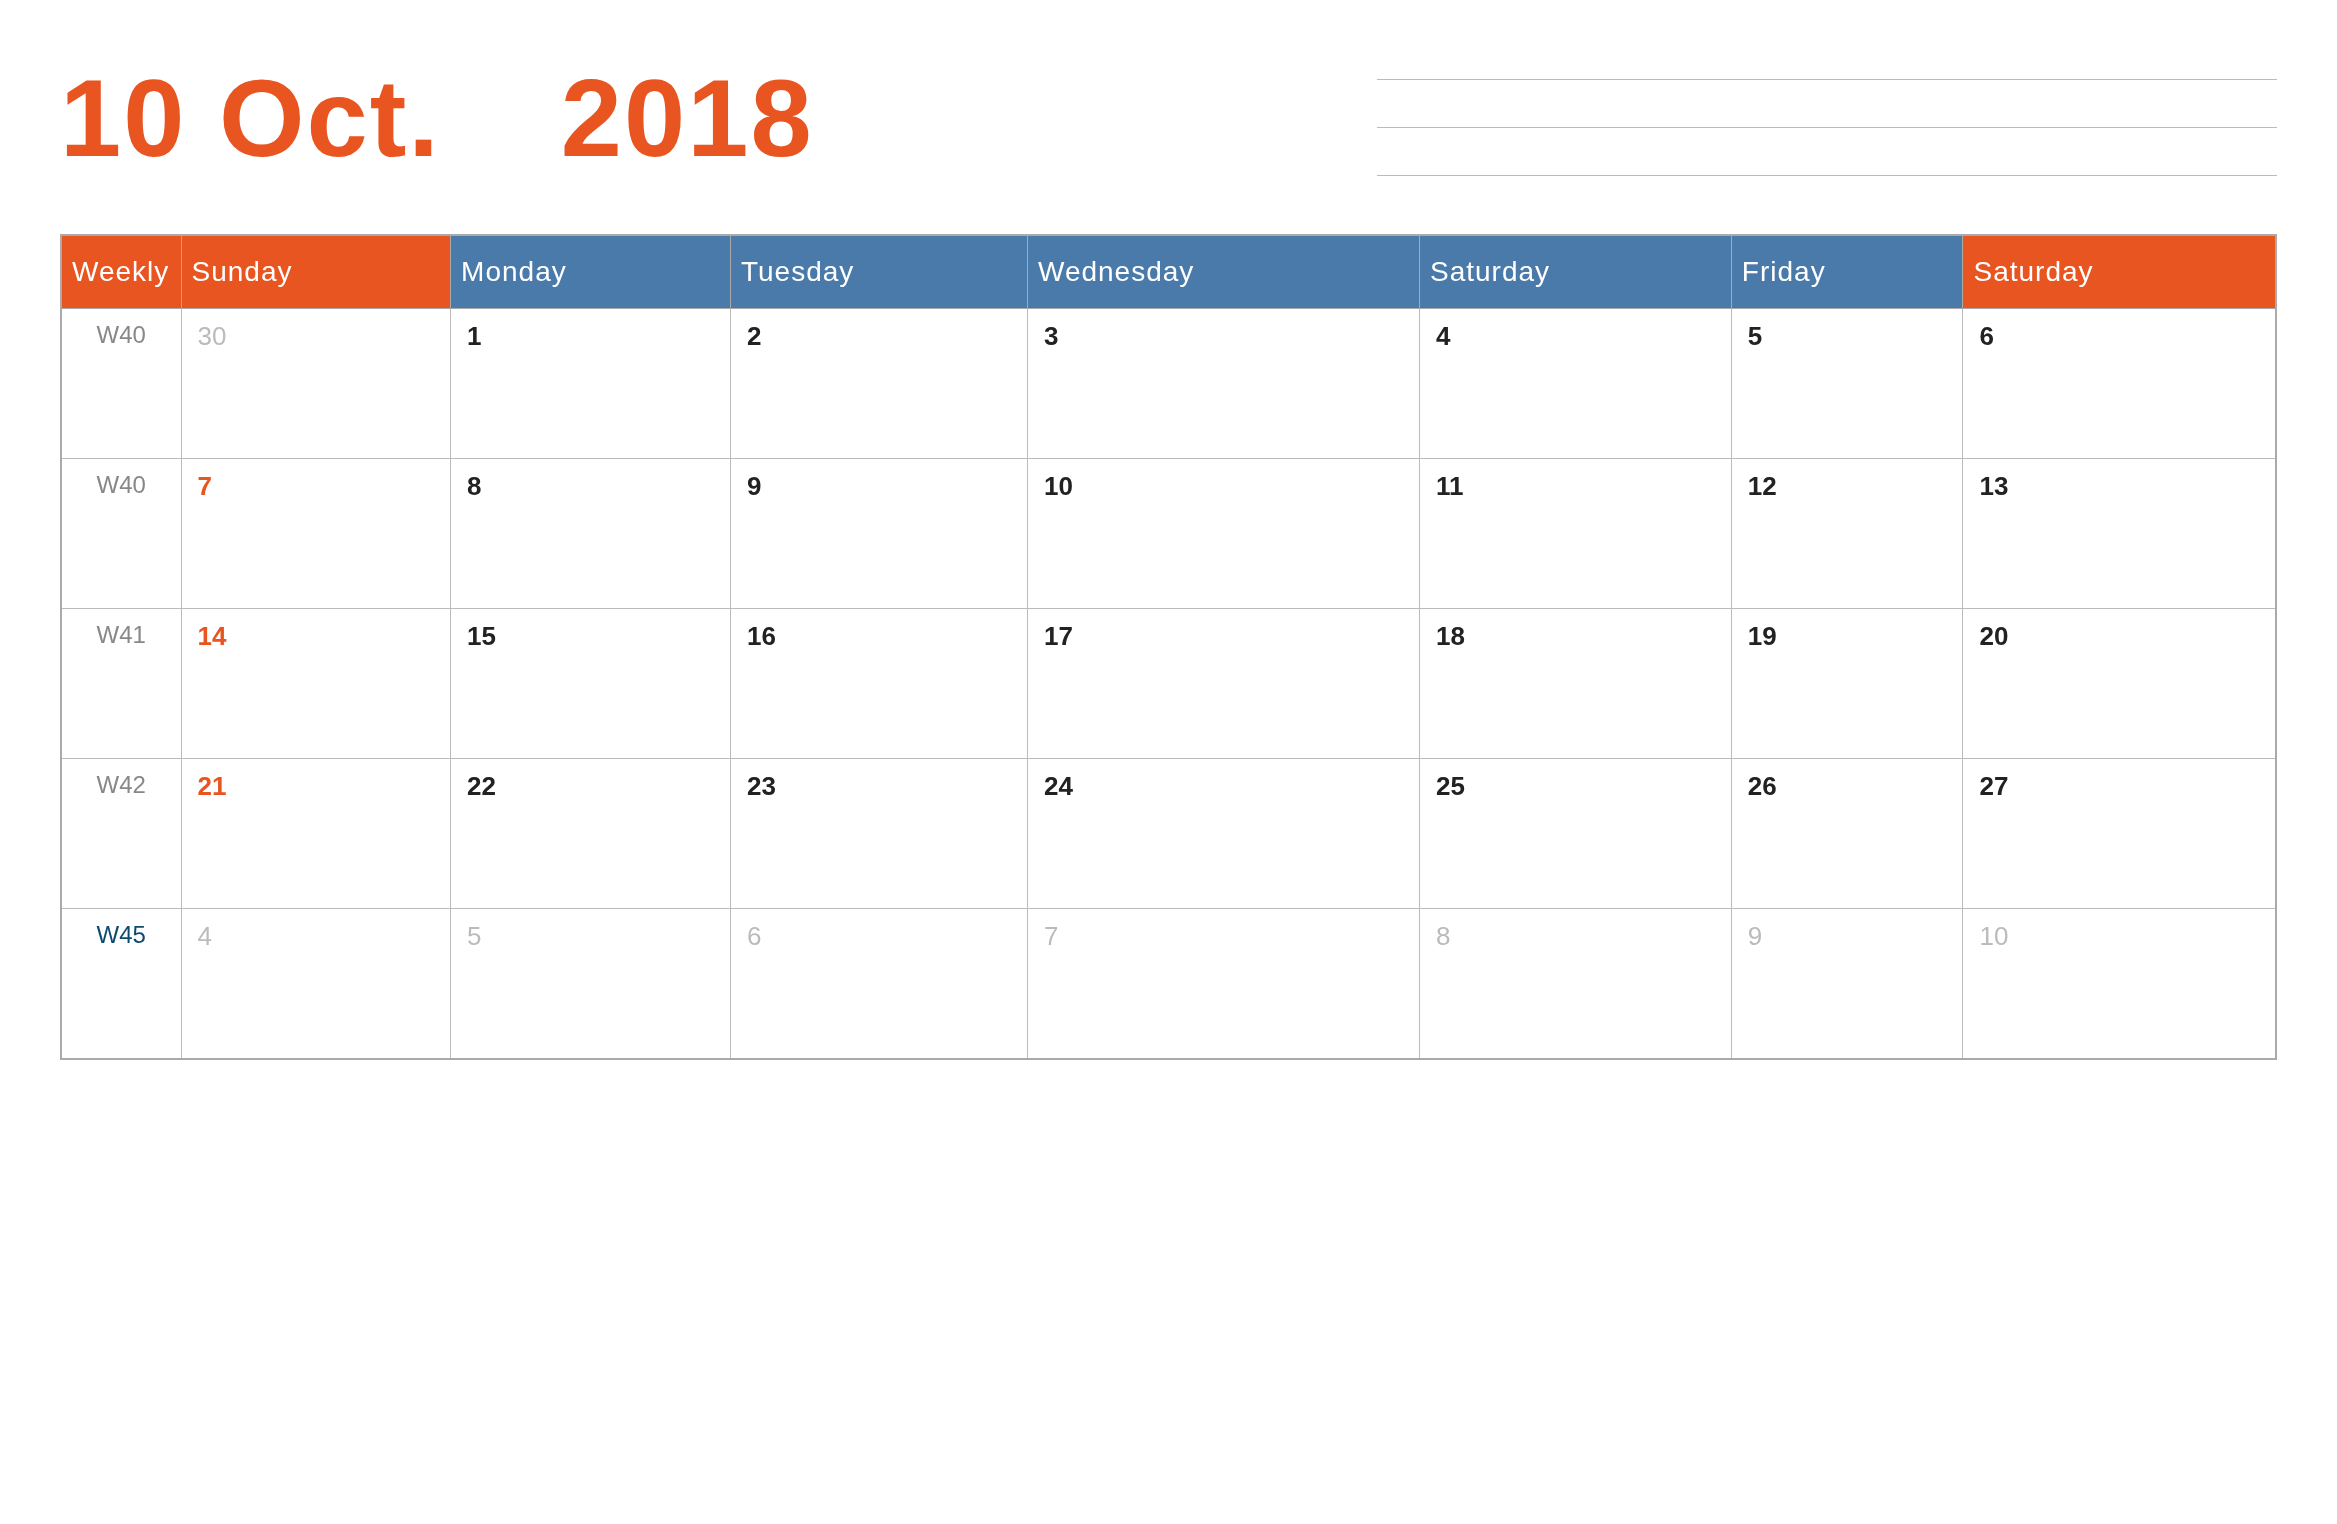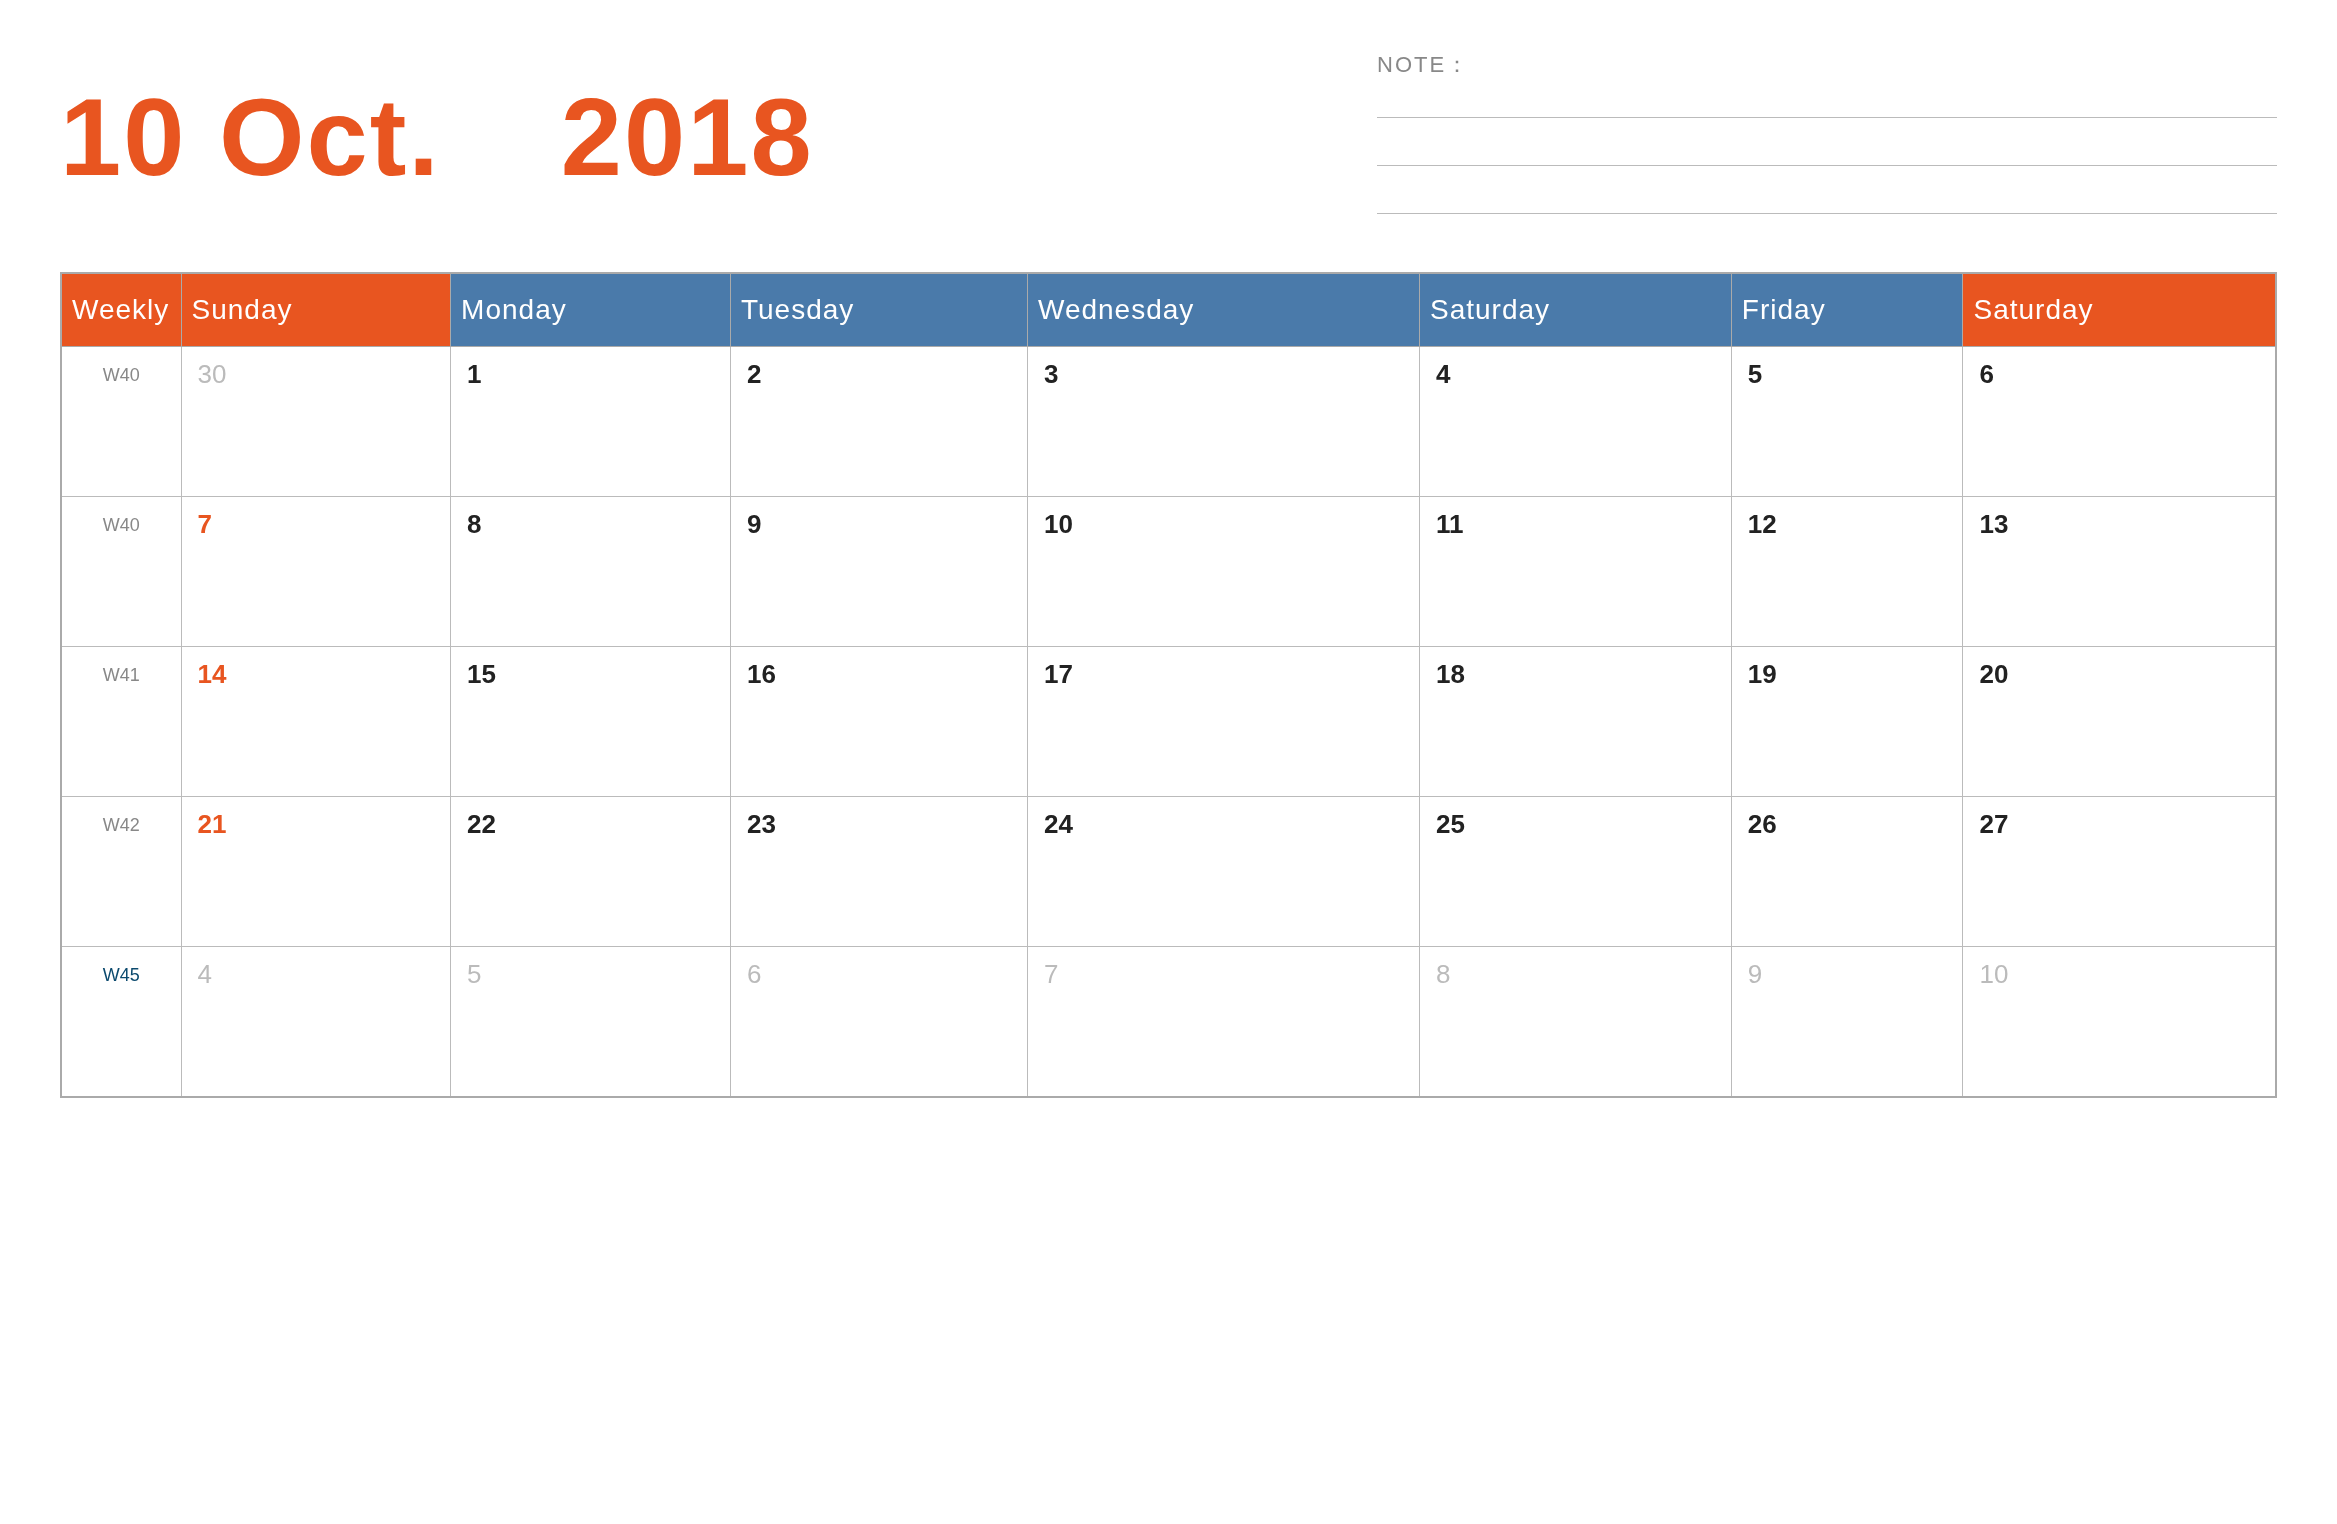--- a/index.html
+++ b/index.html
@@ -92,36 +92,35 @@
     .day-num.other-month {
       font-weight: normal;
       color: #bbb;
     }
     .day-num.sunday-day {
       color: #e85520;
       font-weight: bold;
     }
     .week-label {
       color: #888;
-      font-size: 18px;
+      font-size: 24px;
     }
     .week-label.faded {
       color: #0c4a6e;
     }
   </style>
 </head>
 <body>
 
 <div class="header">
   <div class="header-left">
     <span class="month-title">10 Oct.</span>
     <span class="year-title">2018</span>
   </div>
   <div class="note-section">
-    <span class="note-label">NOTE：</span>
     <div class="note-line"></div>
     <div class="note-line"></div>
     <div class="note-line"></div>
   </div>
 </div>
 
 <table class="calendar-table">
   <thead>
     <tr>
     <th class="th-weekly" style="width: 120px;">Weekly</th>

